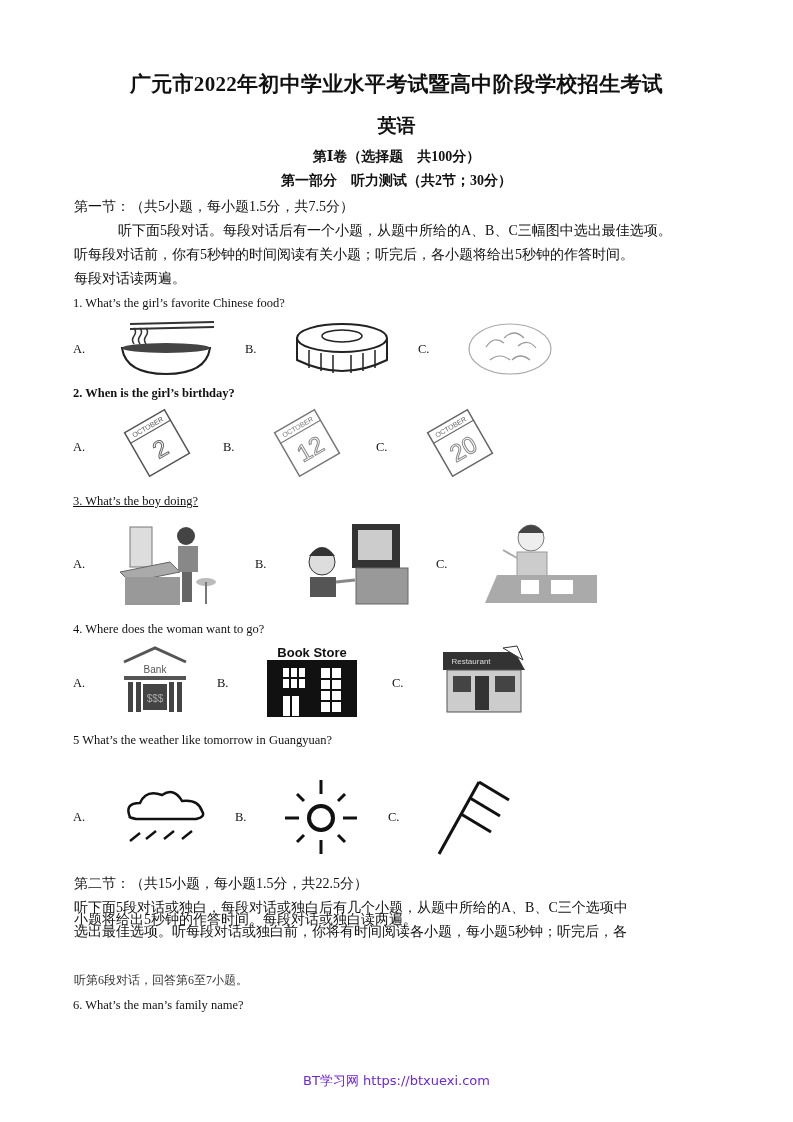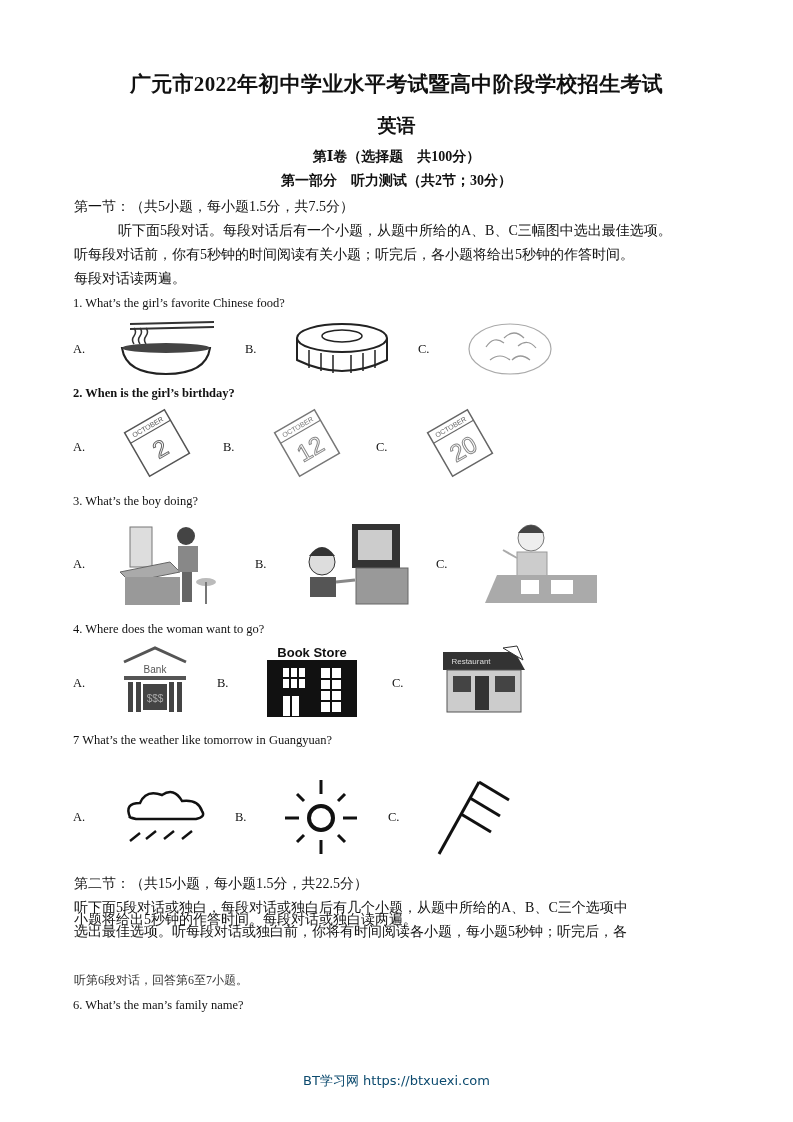--- a/index.html
+++ b/index.html
@@ -11,21 +11,21 @@
   .t2 { top: 113px; font-size: 19px; }
   .t3 { top: 148px; font-size: 14px; }
   .t4 { top: 172px; font-size: 14px; }
   .bold { font-weight: normal; font-size: 14px; line-height: 23px; }
   .para { left: 74px; width: 660px; }
   .q { font-size: 12.5px; left: 73px; }
   .opt { font-size: 12.5px; }
   .small { font-size: 12px; color: #333; }
   svg { position: absolute; overflow: visible; }
   .footer { left: 0; width: 793px; text-align: center; top: 1072px;
-            font-family: "DejaVu Sans", sans-serif; font-size: 13px; color: #0c4a6e; }
+            font-family: "DejaVu Sans", sans-serif; font-size: 13px; color: #6d28d9; }
 </style>
 </head>
 <body>
 
 <div class="abs title t1">广元市2022年初中学业水平考试暨高中阶段学校招生考试</div>
 <div class="abs title t2">英语</div>
 <div class="abs title t3">第Ⅰ卷（选择题　共100分）</div>
 <div class="abs title t4">第一部分　听力测试（共2节；30分）</div>
 
 <div class="abs para bold" style="top:195px;">第一节：（共5小题，每小题1.5分，共7.5分）</div>
@@ -77,21 +77,21 @@
 </svg>
 <svg style="left:425px;top:408px;" width="70" height="70" viewBox="0 0 70 70">
   <g transform="rotate(-30 35 35)">
       <rect x="12" y="10" width="46" height="50" fill="#fff" stroke="#666" stroke-width="1.5"></rect>
       <line x1="12" y1="22" x2="58" y2="22" stroke="#666"></line>
   <text x="35" y="19" font-size="7" text-anchor="middle" fill="#666" font-family="Liberation Sans, sans-serif">OCTOBER</text>
   <text x="35" y="50" font-size="24" text-anchor="middle" fill="#fff" stroke="#888" font-family="Liberation Sans, sans-serif">20</text>
     </g>
 </svg>
 
-<div class="abs q" style="top:494px;">3. What’s the boy doing?</div>
+<div class="abs q" style="top:494px;text-decoration:underline;">3. What’s the boy doing?</div>
 <div class="abs opt" style="left:73px;top:557px;">A.</div>
 <div class="abs opt" style="left:255px;top:557px;">B.</div>
 <div class="abs opt" style="left:436px;top:557px;">C.</div>
 <svg style="left:120px;top:522px;" width="100" height="85" viewBox="0 0 100 85">
   <rect x="10" y="5" width="22" height="40" fill="#ddd" stroke="#777"></rect>
     <path d="M0 50 l50 -10 l10 10 l-50 10z" fill="#aaa" stroke="#666"></path>
   <rect x="5" y="55" width="55" height="28" fill="#999"></rect>
     <circle cx="66" cy="14" r="9" fill="#444"></circle>
   <rect x="58" y="24" width="20" height="26" fill="#888"></rect>
     <rect x="62" y="50" width="10" height="30" fill="#666"></rect>
@@ -154,21 +154,21 @@
 <svg style="left:441px;top:644px;" width="85" height="72" viewBox="0 0 85 72">
   <path d="M2 8 h72 l10 18 h-82z" fill="#333"></path>
   <text x="30" y="20" font-size="8" text-anchor="middle" fill="#ddd" font-family="Liberation Sans, sans-serif">Restaurant</text>
   <path d="M62 4 l14 -2 l6 14 z" fill="#fff" stroke="#333"></path>
   <rect x="6" y="26" width="74" height="42" fill="#ccc" stroke="#555"></rect>
   <rect x="12" y="32" width="18" height="16" fill="#444"></rect>
     <rect x="34" y="32" width="14" height="34" fill="#333"></rect>
     <rect x="54" y="32" width="20" height="16" fill="#444"></rect>
 </svg>
 
-<div class="abs q" style="top:733px;">7   What’s the weather like tomorrow in Guangyuan?</div>
+<div class="abs q" style="top:733px;">5   What’s the weather like tomorrow in Guangyuan?</div>
 <div class="abs opt" style="left:73px;top:810px;">A.</div>
 <div class="abs opt" style="left:235px;top:810px;">B.</div>
 <div class="abs opt" style="left:388px;top:810px;">C.</div>
 <svg style="left:124px;top:787px;" width="85" height="58" viewBox="0 0 85 58">
   <path d="M6 30 q-6 -14 10 -14 q6 -14 22 -8 q12 -8 20 6 q16 -2 20 10 q4 6 -6 8 h-60 q-8 -2 -6 -2z" fill="none" stroke="#111" stroke-width="2.5"></path>
   <g stroke="#111" stroke-width="2.5">
       <line x1="6" y1="54" x2="16" y2="46"></line>
       <line x1="22" y1="52" x2="32" y2="44"></line>
       <line x1="40" y1="52" x2="50" y2="44"></line>
       <line x1="58" y1="52" x2="68" y2="44"></line>

